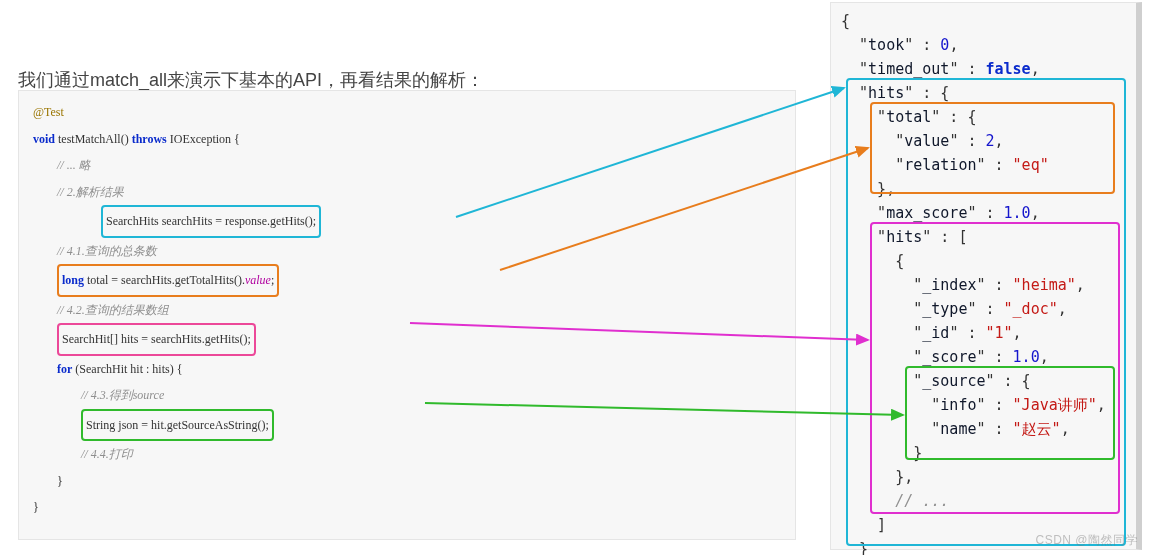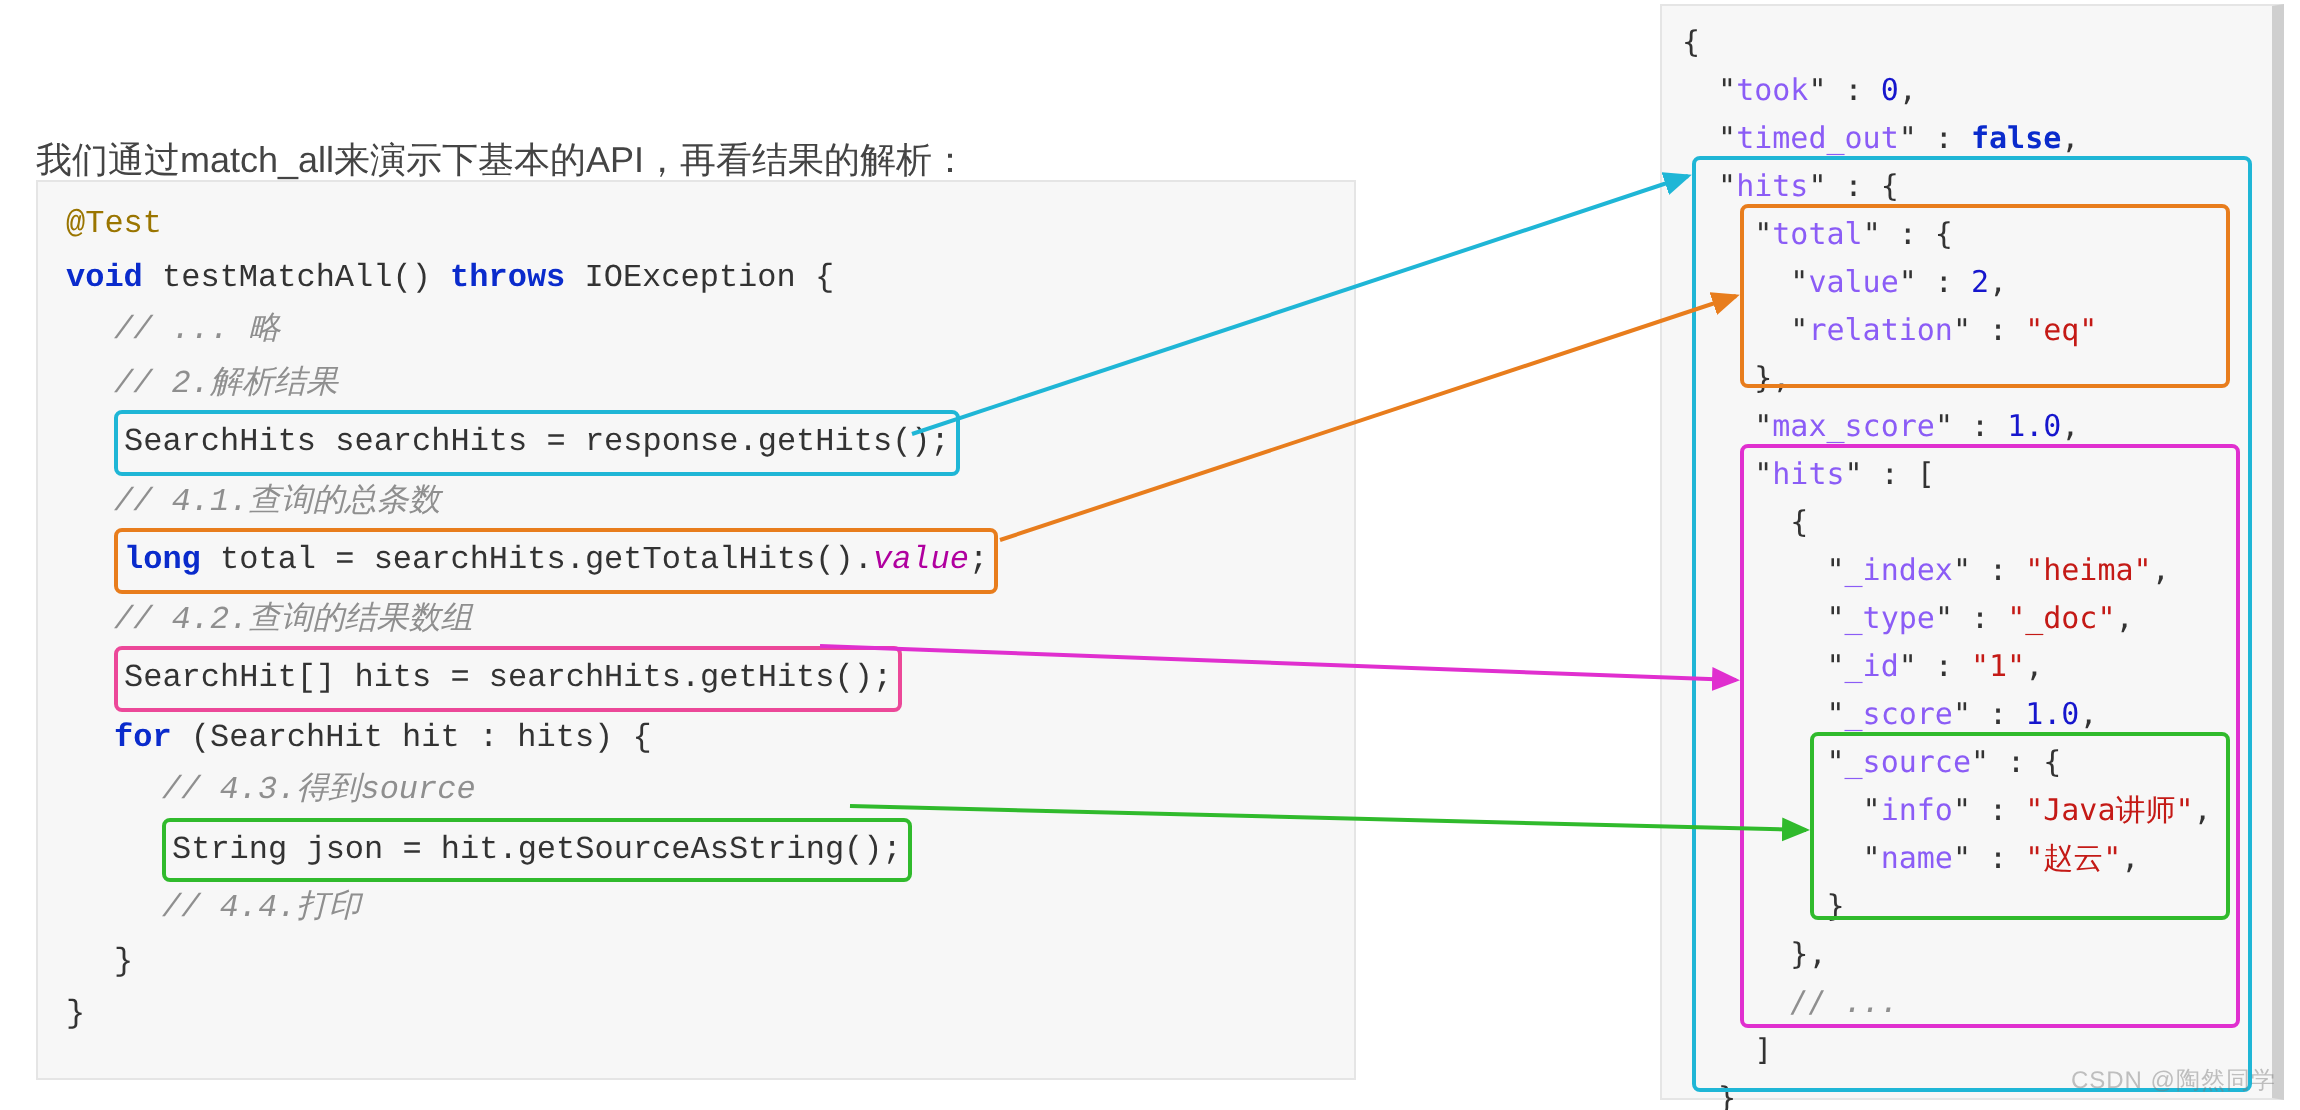--- a/index.html
+++ b/index.html
@@ -15,26 +15,26 @@
     position: absolute;
     left: 18px;
     top: 68px;
     font-size: 18px;
     color: #444;
   }
   .codeblock-left {
     position: absolute;
     left: 18px;
     top: 90px;
-    width: 660px;
+    width: 778px;
     height: 450px;
     background: #f7f7f7;
     border: 1px solid #e5e5e5;
-    font-family: Liberation Mono, monospace;
-    font-size: 16px;
+    font-family: Liberation Serif, serif;
+    font-size: 12px;
     line-height: 26.5px;
     padding: 8px 14px;
     color: #333;
   }
   .codeblock-right {
     position: absolute;
     left: 830px;
     top: 2px;
     width: 312px;
     height: 548px;
@@ -45,26 +45,26 @@
     font-size: 15px;
     line-height: 24px;
     padding: 6px 10px;
     color: #333;
   }
   .kw { color: #0a2bcc; font-weight: bold; }
   .ann { color: #9a7500; }
   .cmt { color: #8f8f8f; font-style: italic; }
   .fld { color: #b0009f; font-style: italic; }
   .str { color: #c41a16; }
-  .jk  { color: #8b5cf6; } 
+  .jk  { color: #0f172a; } 
   .jb  { color: #0a2bcc; font-weight: bold; } 
   .jn  { color: #1616cd; } 
 
   .hl { position: relative; display: inline-block; padding: 1px 3px; border-radius: 4px; }
-  .hl-cyan   { border: 2px solid #1fb6d6; }
+  .hl-cyan   { border: 2px solid #1fb6d6; margin-left: 44px; }
   .hl-orange { border: 2px solid #e87d1d; }
   .hl-magenta{ border: 2px solid #ec4899; }
   .hl-green  { border: 2px solid #30ba2c; }
 
   .json-box { position: absolute; border-radius: 4px; }
   .jb-cyan   { border: 2px solid #1fb6d6; }
   .jb-orange { border: 2px solid #e87d1d; }
   .jb-magenta{ border: 2px solid #e02fcf; }
   .jb-green  { border: 2px solid #30ba2c; }
 

